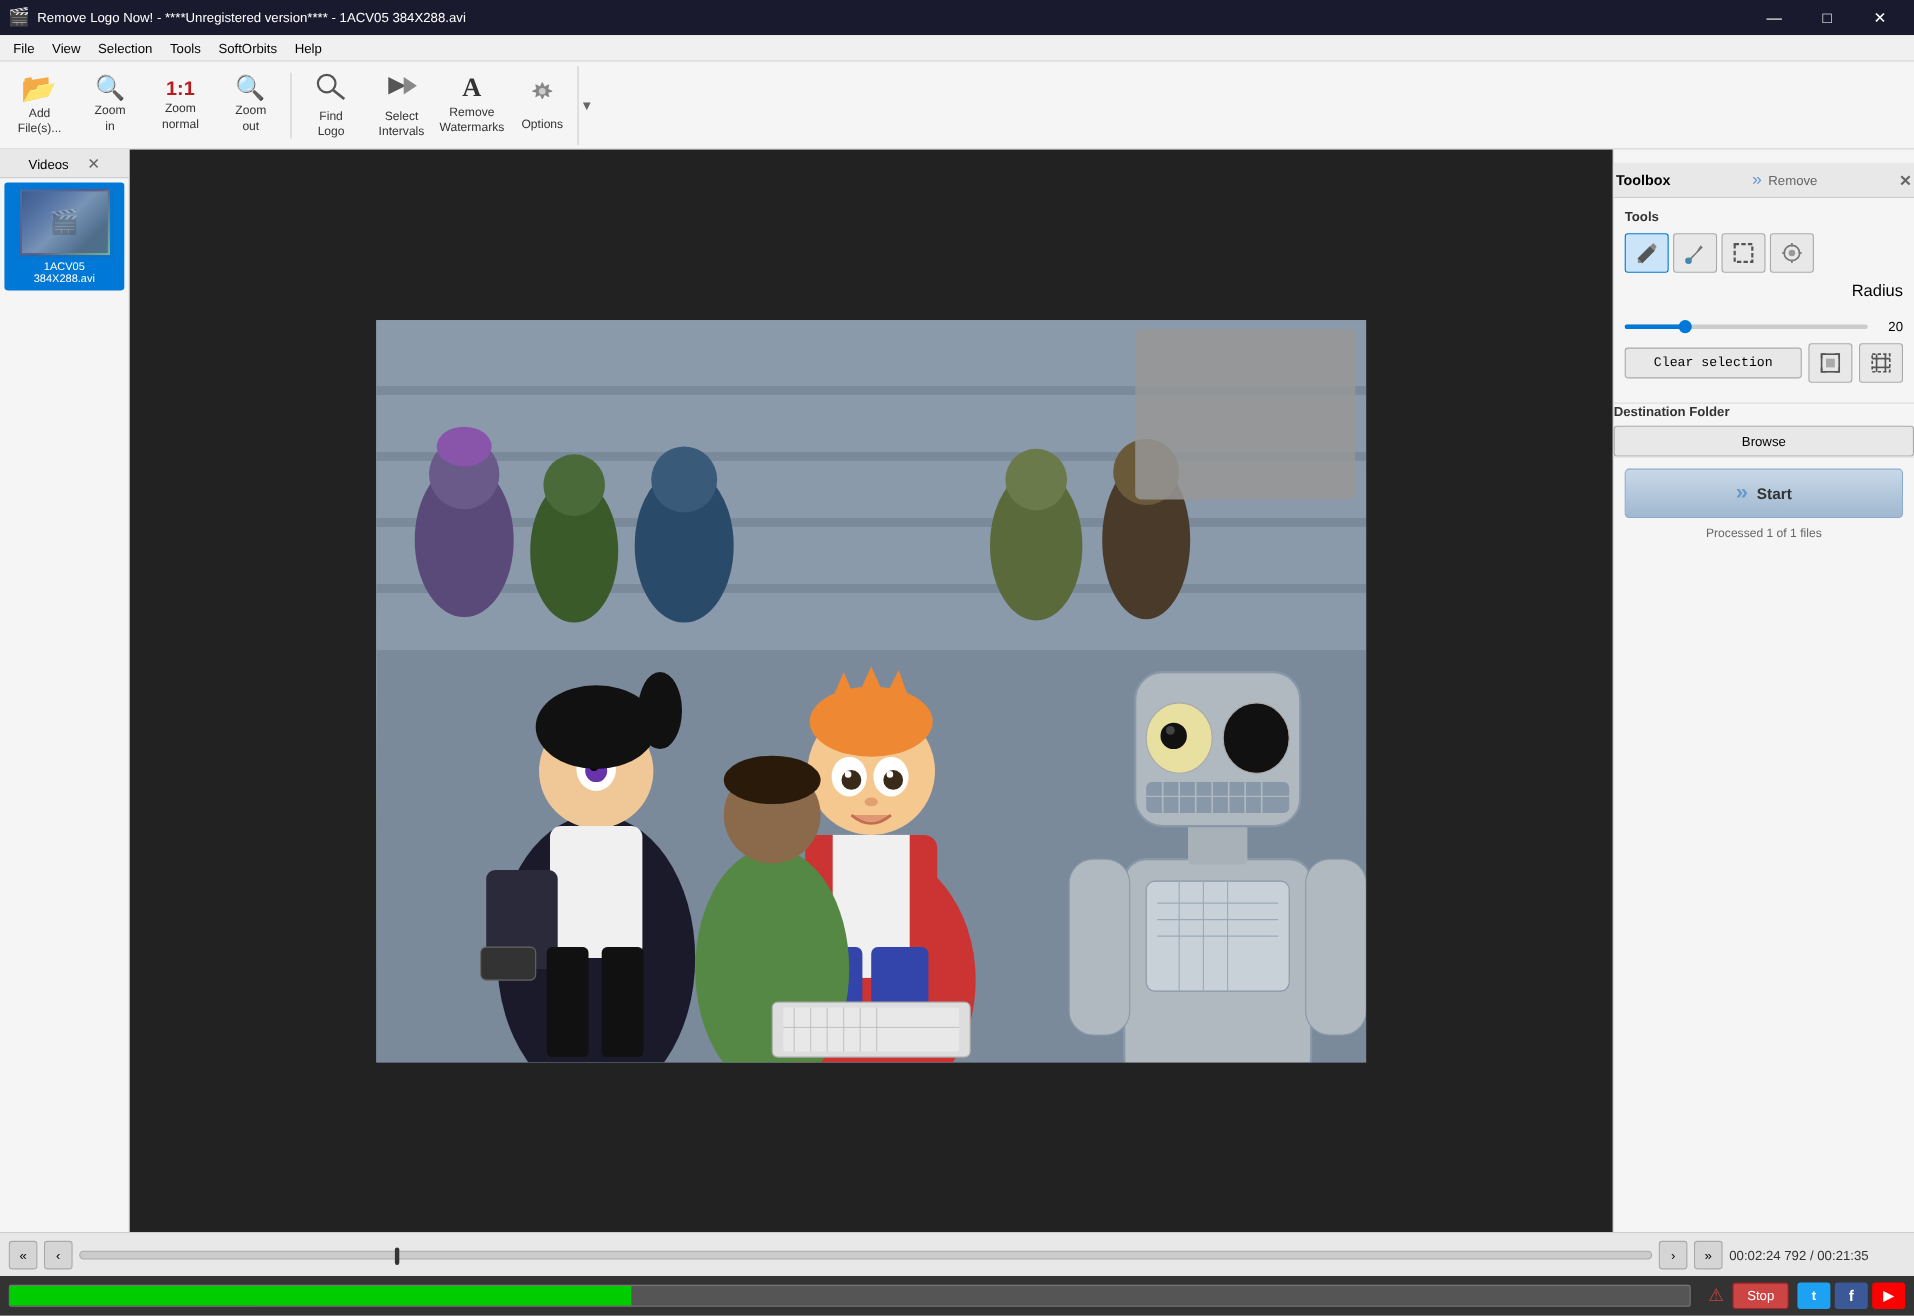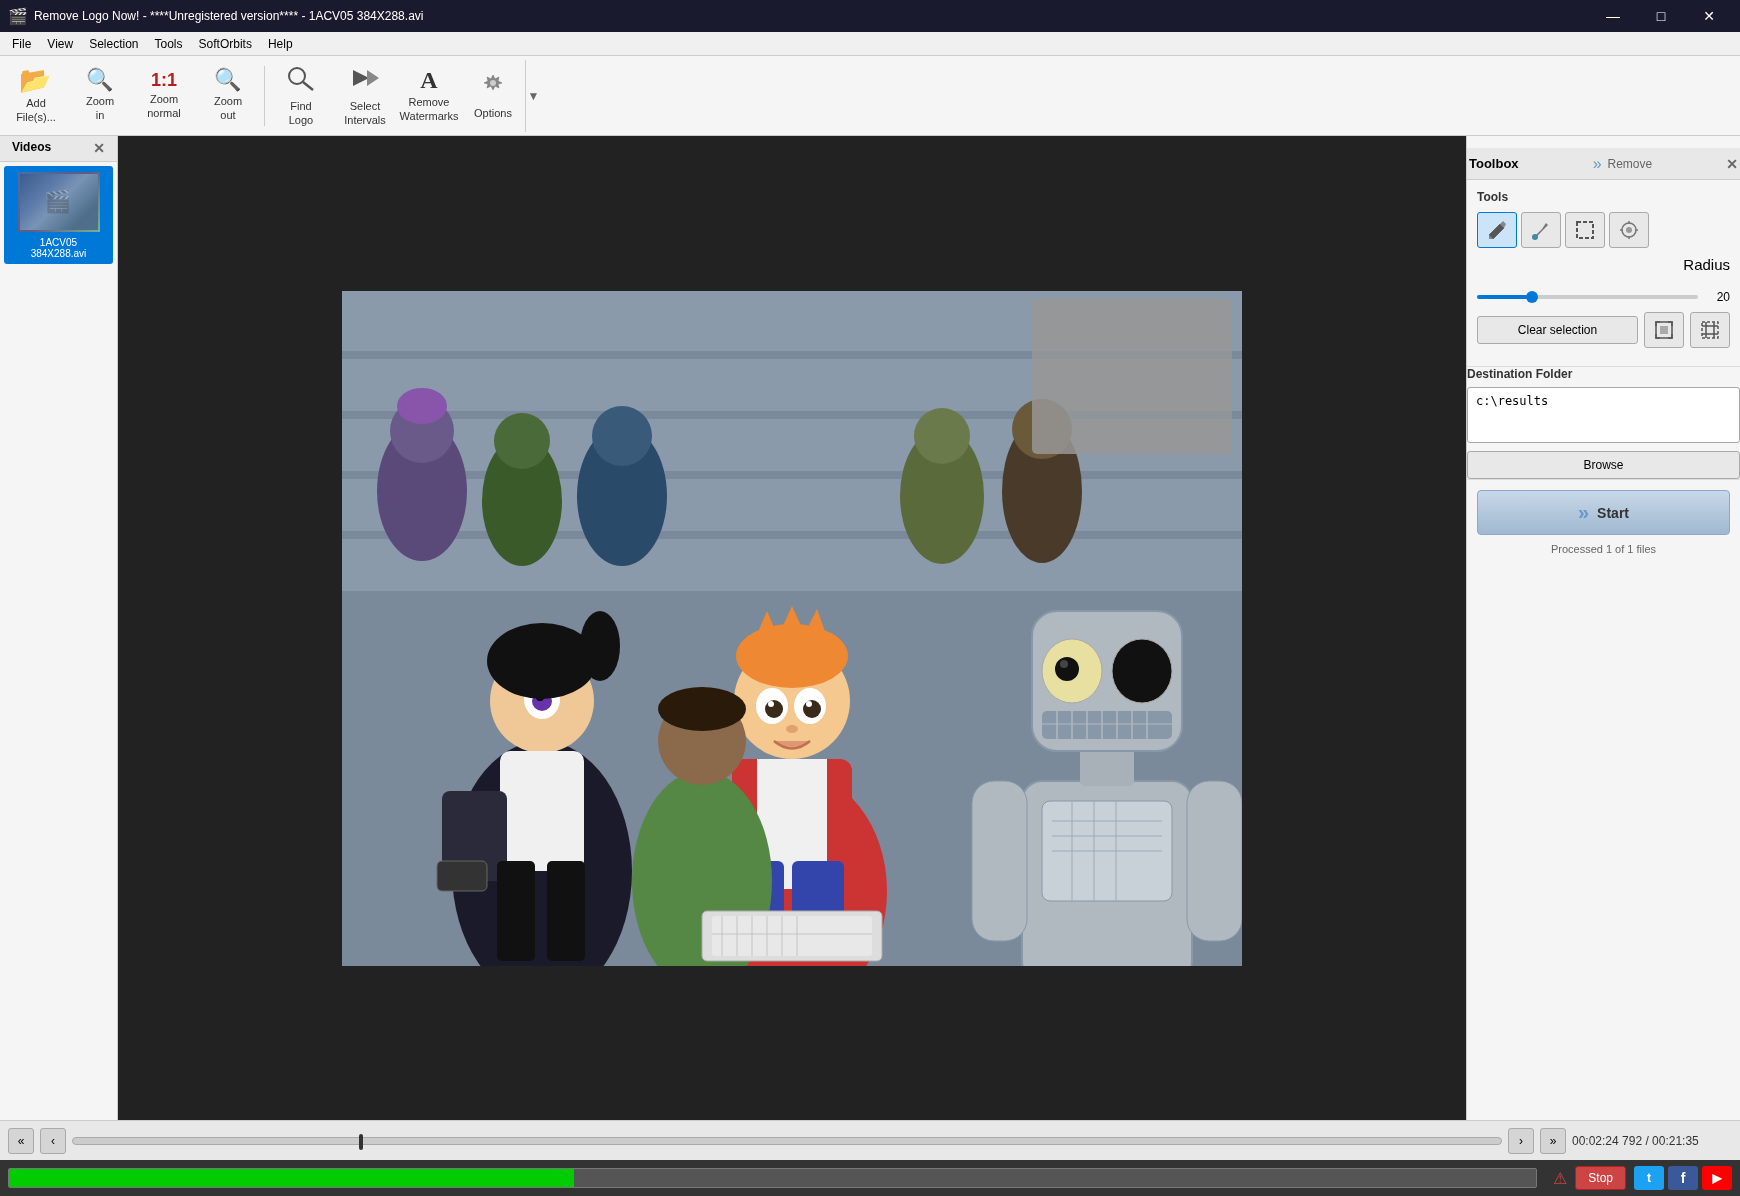--- a/index.html
+++ b/index.html
@@ -81,25 +81,25 @@
     #videos-panel {
       width: 118px;
       background: #f5f5f5;
       border-right: 1px solid #ccc;
       display: flex;
       flex-direction: column;
     }
     #videos-header {
       background: #e8e8e8;
       border-bottom: 1px solid #ccc;
-      padding: 4px 12px;
+      padding: 4px 26px;
       font-size: 12px;
-      font-weight: bold;
-      display: flex;
-      align-items: flex-start;
+      font-weight: normal;
+      display: flex;
+      align-items: flex-end;
       justify-content: space-between;
       height: 26px;
     }
     #videos-header .close-btn { cursor: pointer; font-size: 14px; color: #666; }
     #videos-list { padding: 4px; overflow-y: auto; flex: 1; }
     .video-item {
       display: flex;
       flex-direction: column;
       align-items: center;
       cursor: pointer;
@@ -174,21 +174,21 @@
     .radius-label { font-size: 15px; margin-bottom: 17px; display: flex; justify-content: flex-end; }
     .slider-container { display: flex; align-items: center; gap: 8px; justify-content: center; }
     .slider { flex: 1; height: 4px; background: #ccc; border-radius: 2px; position: relative; cursor: pointer; }
     .slider-track { height: 4px; background: #0078d7; border-radius: 2px; width: 25%; }
     .slider-thumb { width: 12px; height: 12px; background: #0078d7; border-radius: 50%; position: absolute; top: -4px; left: 25%; transform: translateX(-50%); }
     .slider-value { font-size: 12px; min-width: 24px; text-align: right; }
 
     .clear-sel-btn {
       width: 100%; padding: 6px; background: #e8e8e8; border: 1px solid #aaa;
       cursor: pointer; font-size: 12px; border-radius: 3px; margin-bottom: 8px;
-      display: flex; align-items: center; justify-content: center; gap: 4px;
+      display: flex; align-items: center; justify-content: center; gap: 4px; font-family: Liberation Mono, monospace;
     }
     .icon-btn {
       width: 40px; height: 36px; background: #e8e8e8; border: 1px solid #aaa;
       cursor: pointer; display: flex; align-items: center; justify-content: center;
       font-size: 16px; border-radius: 3px;
     }
 
     .dest-folder-section { padding: 0; border-top: 1px solid #ddd; }
     .dest-folder-title { font-size: 12px; font-weight: bold; margin-bottom: 6px; color: #333; }
     .dest-input {
@@ -580,21 +580,20 @@
               <path d="M19 7 L15 7 L15 3" fill="none" stroke="#555" stroke-width="1.5"></path>
               <path d="M3 15 L7 15 L7 19" fill="none" stroke="#555" stroke-width="1.5"></path>
               <path d="M19 15 L15 15 L15 19" fill="none" stroke="#555" stroke-width="1.5"></path>
             </svg>
         </button>
       </div>
     </div>
 
     <div class="dest-folder-section">
       <div class="dest-folder-title">Destination Folder</div>
-      <textarea class="dest-input" style="resize: none; height: 56px; display: block;">c:\results</textarea>
       <button class="browse-btn">Browse</button>
     </div>
 
     <div class="start-section">
       <button class="start-btn">
         <span class="start-arrow">»</span>
         <span>Start</span>
       </button>
       <div class="processed-text">Processed 1 of 1 files</div>
     </div>

